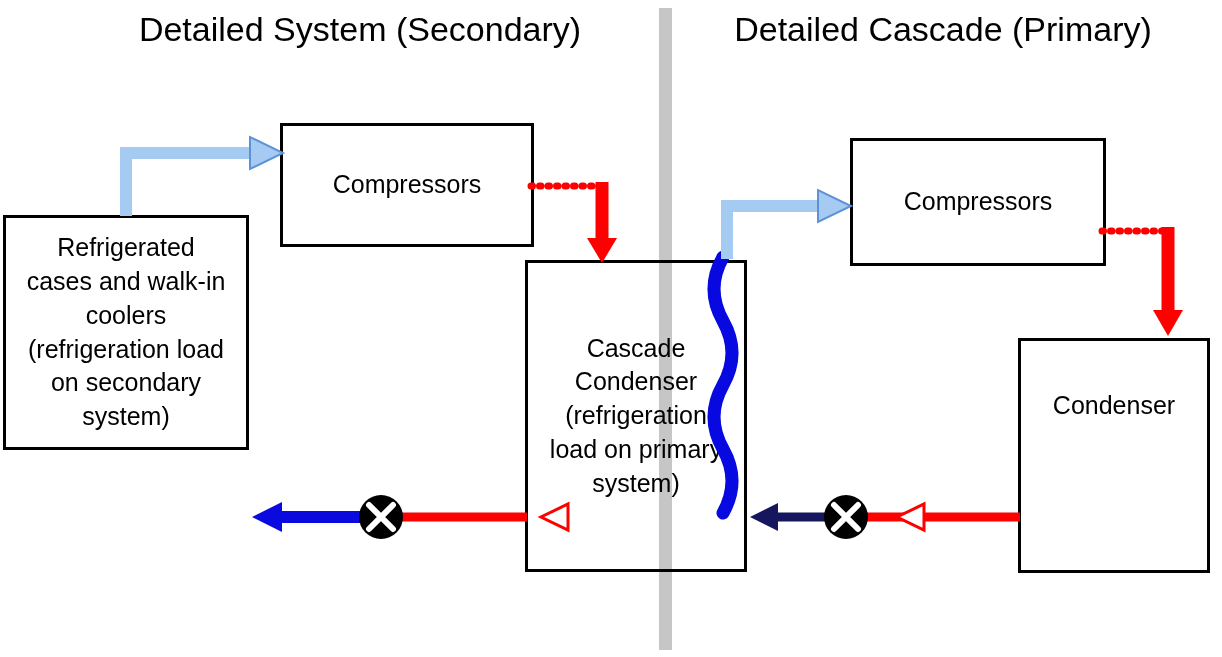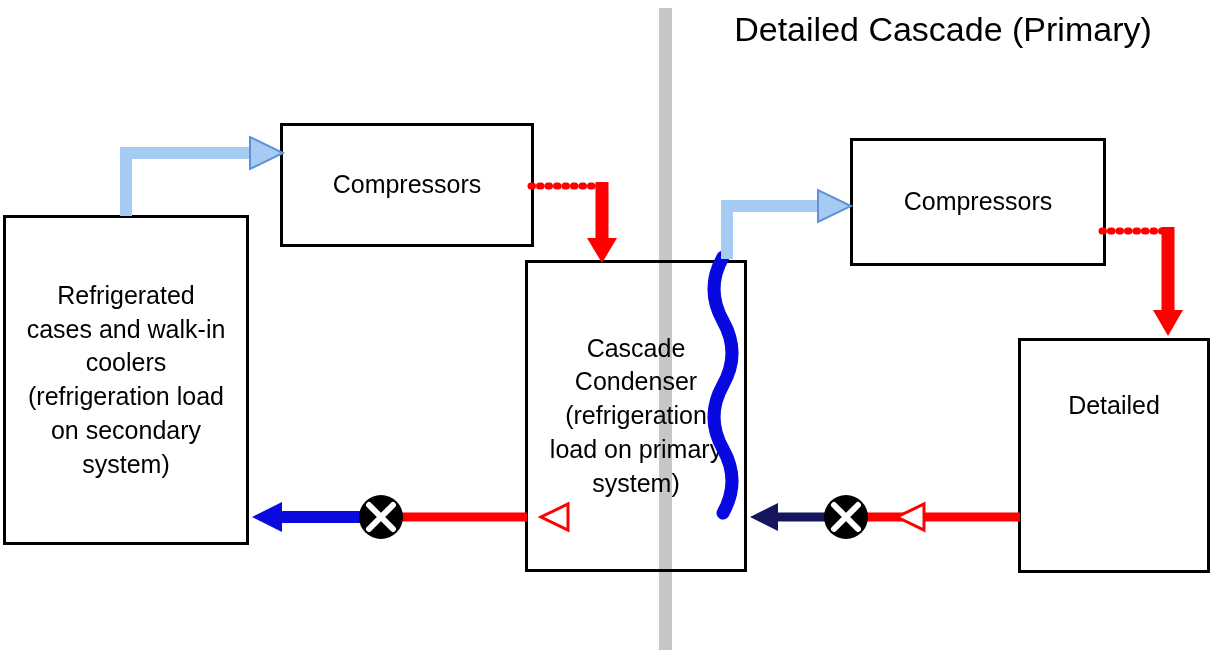--- a/index.html
+++ b/index.html
@@ -45,42 +45,43 @@
     z-index: 2;
   }
   .box .label { display: block; z-index: 4; }
   .box.top-align { align-items: flex-start; }
 </style>
 </head>
 <body>
 
 <div class="diagram">
 
+  <div class="title" style="left:60px; top:10px; width:600px;">Detailed System (Secondary)</div>
   <div class="title" style="left:688px; top:10px; width:510px;">Detailed Cascade (Primary)</div>
 
   <div class="divider" style="left:659px;"></div>
 
   <div class="box" style="left:280px; top:123px; width:248px; height:118px;">
     <span class="label">Compressors</span>
   </div>
 
-  <div class="box" style="left:3px; top:215px; width:246px; height:330px; padding:0 16px; box-sizing:border-box;">
+  <div class="box" style="left:3px; top:215px; width:246px; height:235px; padding:0 16px; box-sizing:border-box;">
     <span class="label">Refrigerated cases and walk-in coolers (refrigeration load on secondary system)</span>
   </div>
 
   <div class="box" style="left:525px; top:260px; width:222px; height:312px; padding:0 12px; box-sizing:border-box;">
     <span class="label">Cascade Condenser (refrigeration load on primary system)</span>
   </div>
 
   <div class="box" style="left:850px; top:138px; width:250px; height:122px;">
     <span class="label">Compressors</span>
   </div>
 
   <div class="box top-align" style="left:1018px; top:338px; width:192px; height:235px; padding-top:48px; box-sizing:border-box;">
-    <span class="label">Detailed</span>
+    <span class="label">Condenser</span>
   </div>
 
   <svg class="pipes" viewBox="0 0 1222 657">
 
     <path d="M 126 216 L 126 153 L 250 153" fill="none" style="stroke:var(--suction); stroke-width:12;"></path>
     <polygon points="250,137 250,169 283,153" style="fill:var(--suction); stroke:var(--suction-edge); stroke-width:2;"></polygon>
 
     <path d="M 531 186 L 600 186" fill="none" style="stroke:var(--hot); stroke-width:7; stroke-dasharray:1.5 7; stroke-linecap:round;"></path>
     <path d="M 602 182 L 602 240" fill="none" style="stroke:var(--hot); stroke-width:13;"></path>
     <polygon points="587,238 617,238 602,263" style="fill:var(--hot);"></polygon>

